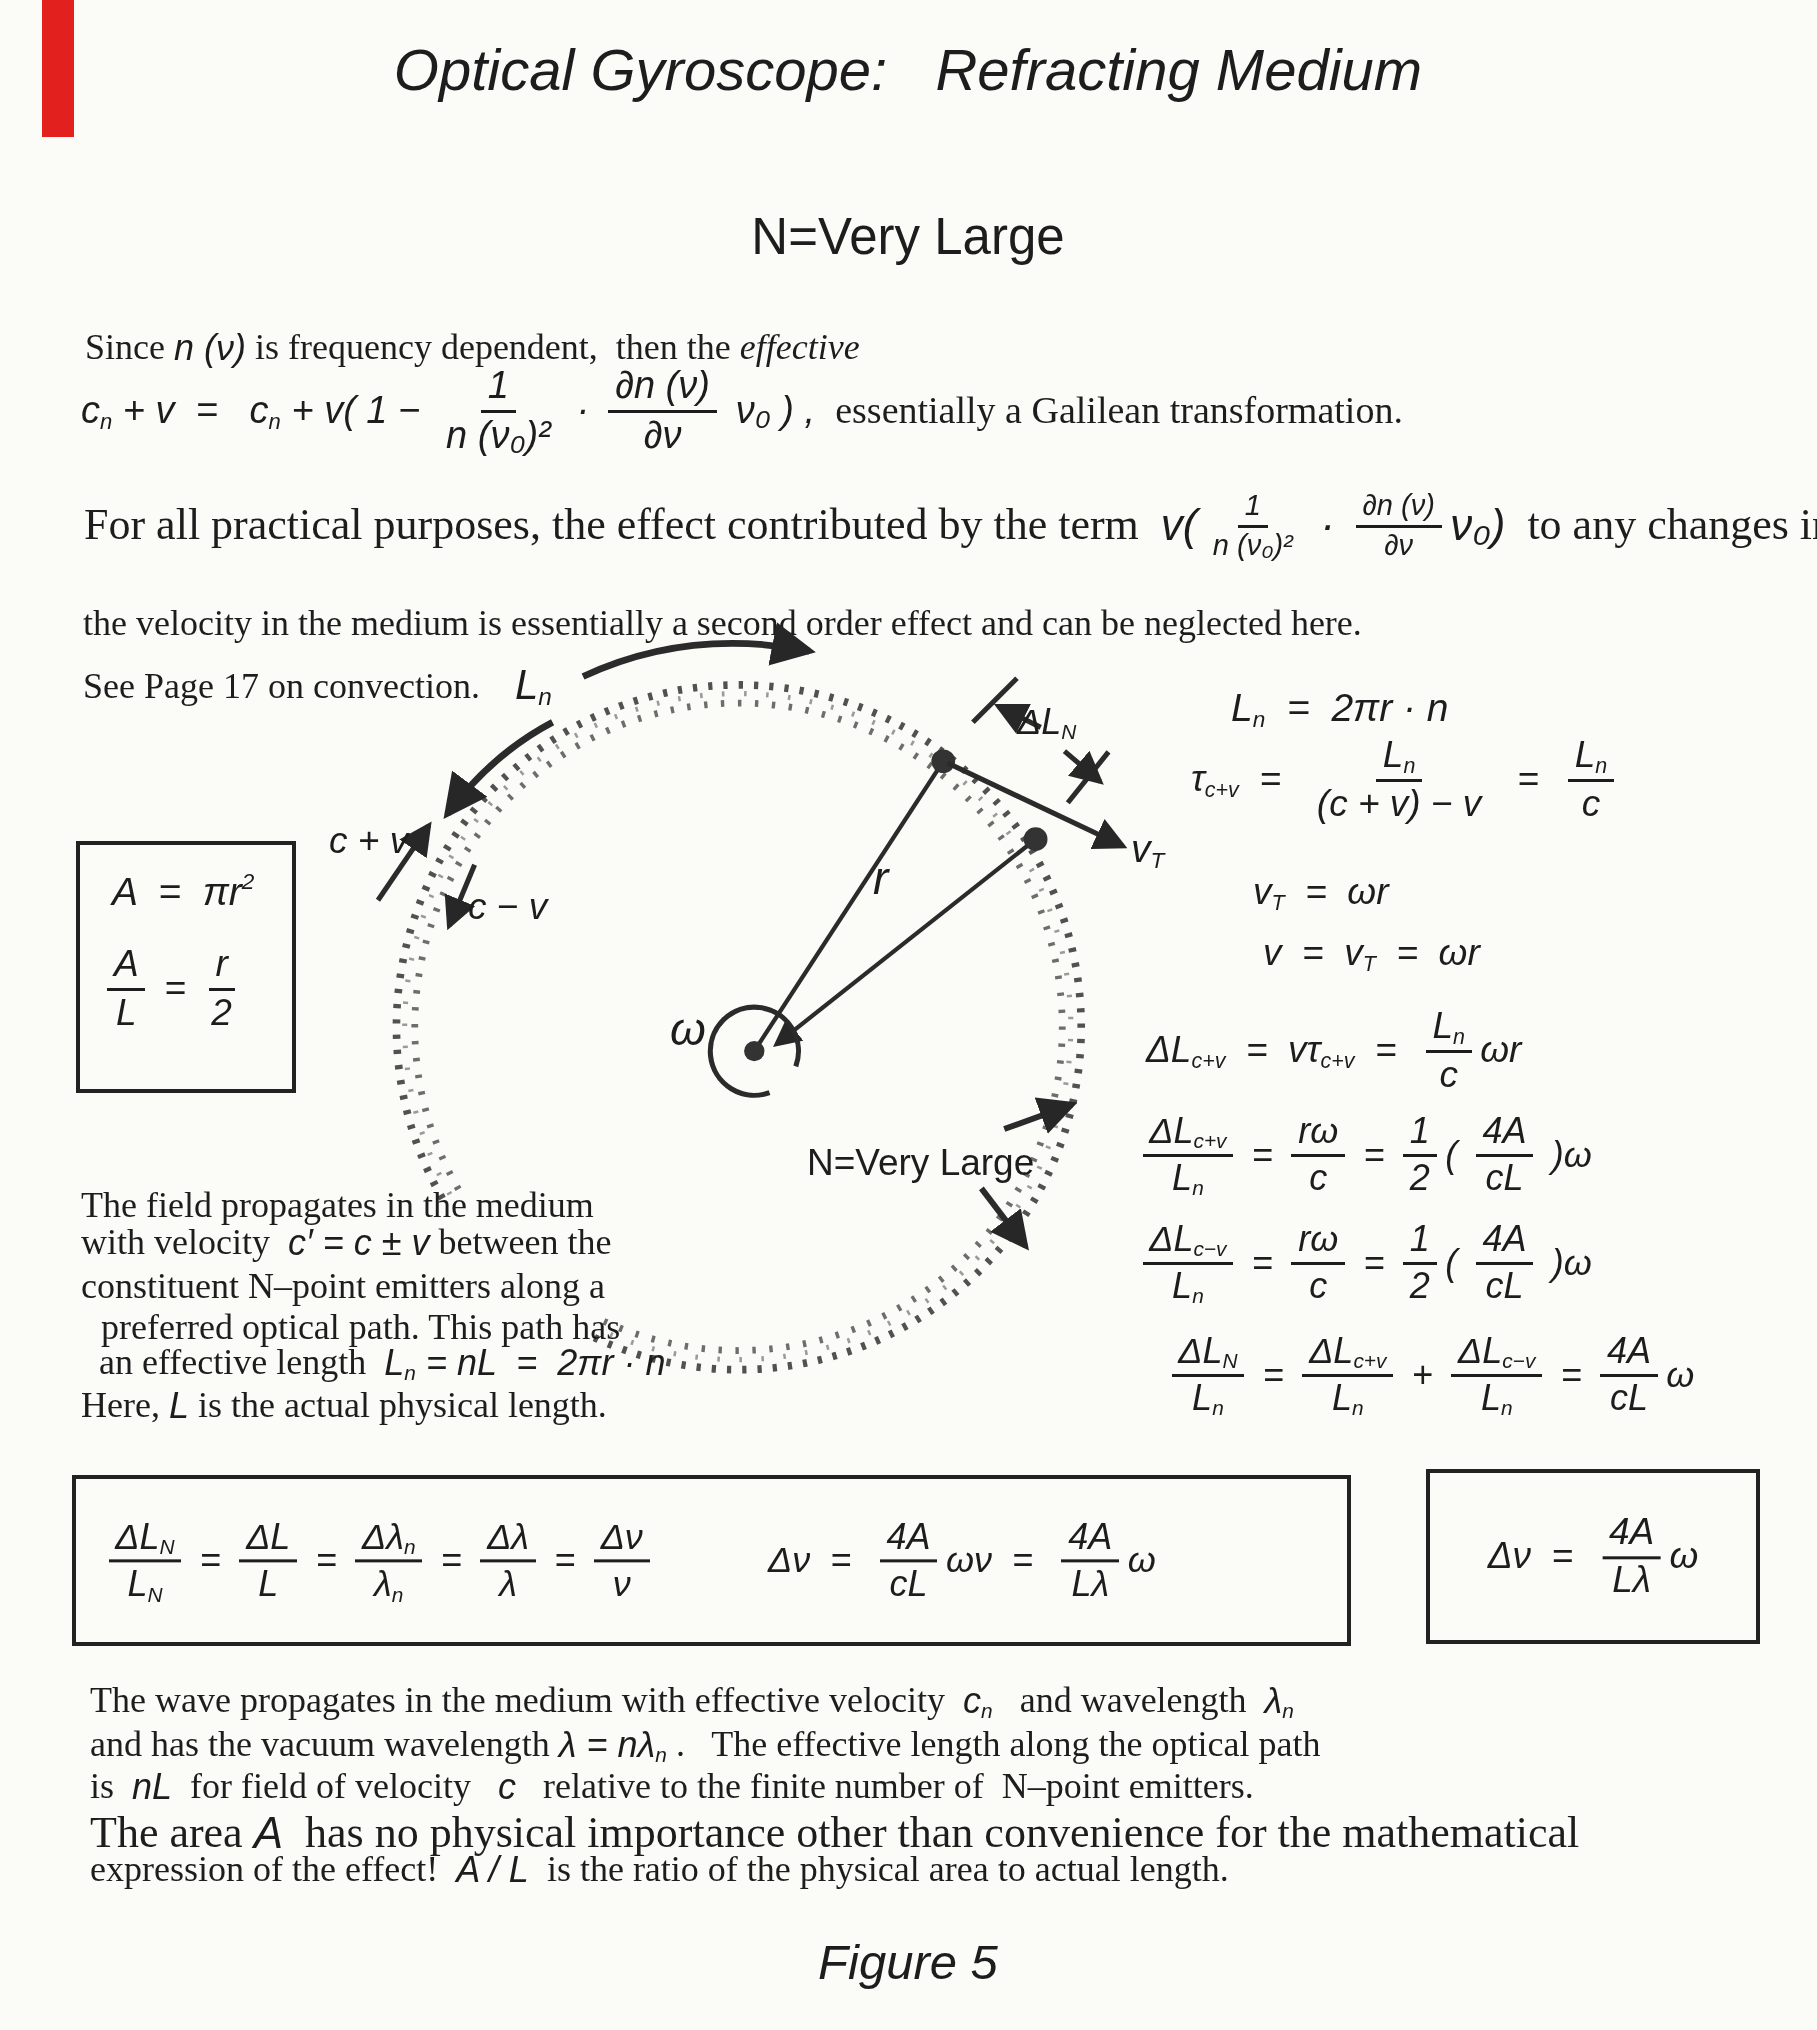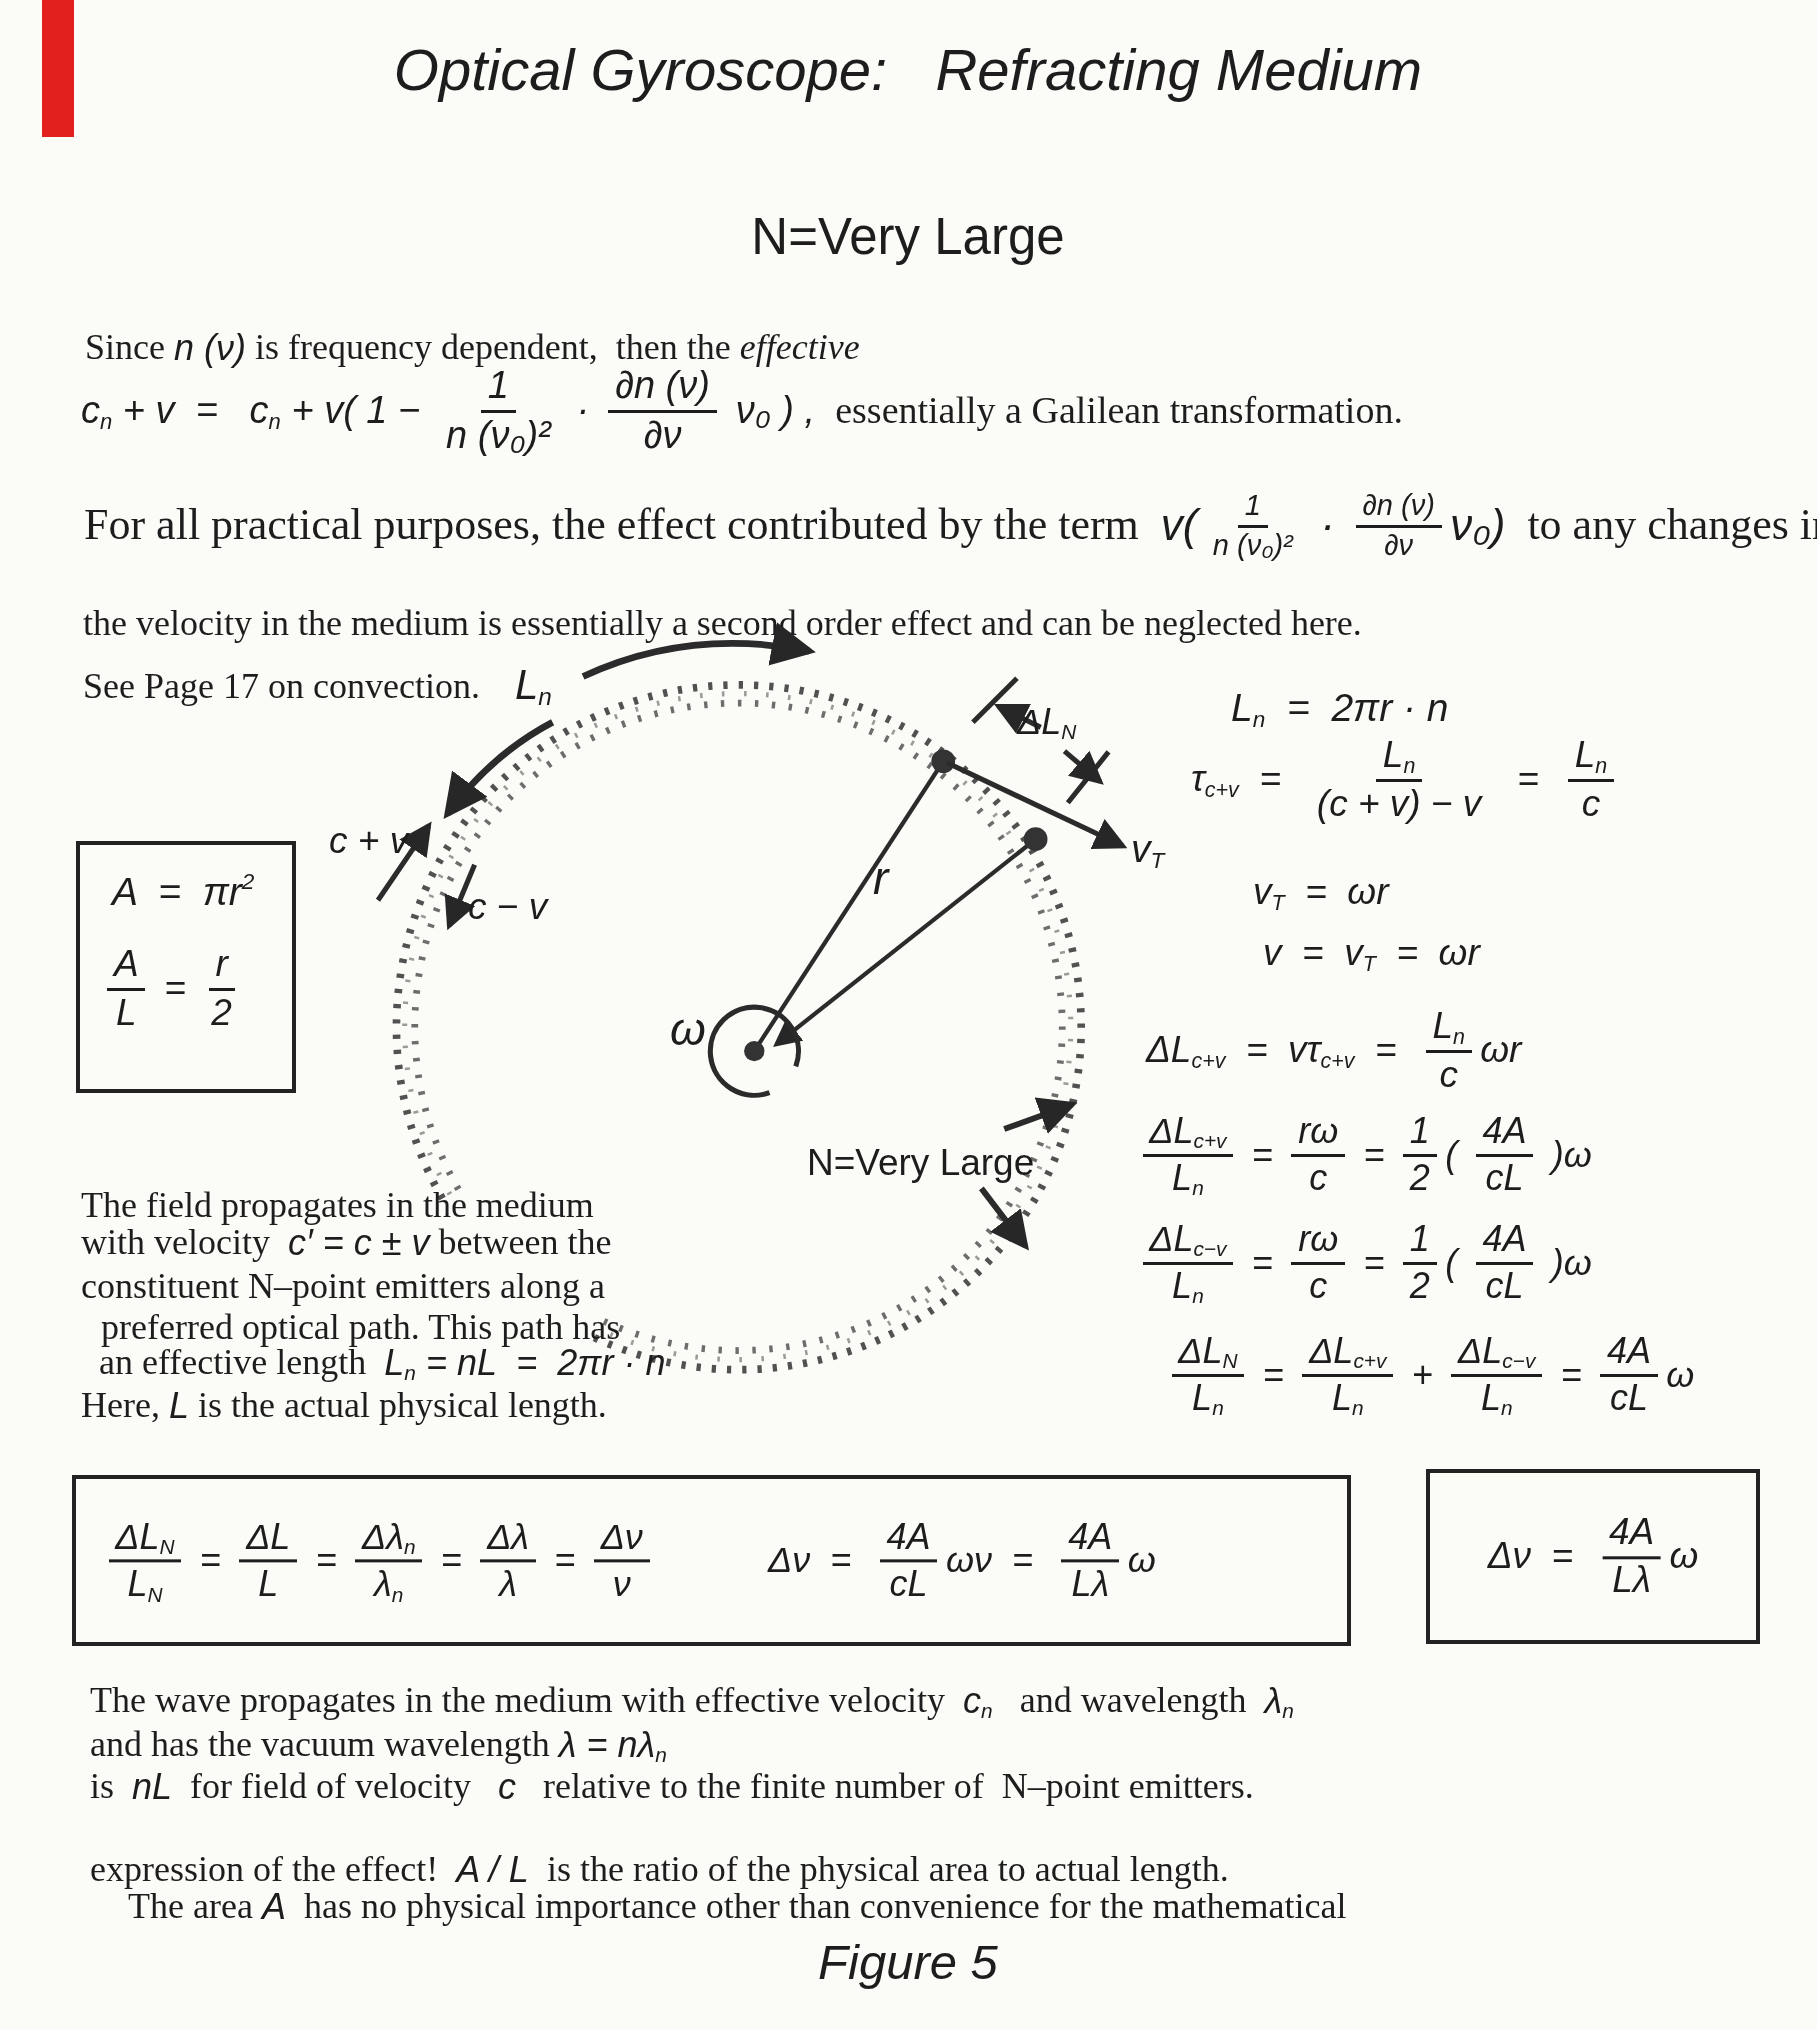--- a/index.html
+++ b/index.html
@@ -476,29 +476,30 @@
       <span class="i">c</span>
       <span class="sub">n</span>
       <span class="r">   and wavelength  </span>
       <span class="i">λ</span>
       <span class="sub">n</span>
     </div>
   <div class="abs formula" style="left:90px;top:1726px;font-size:36px;">
       <span class="r">and has the vacuum wavelength </span>
       <span class="i">λ = nλ</span>
       <span class="sub">n</span>
+      <span class="r"> .   The effective length along the optical path</span>
     </div>
   <div class="abs formula" style="left:90px;top:1768px;font-size:36px;">
       <span class="r">is  </span>
       <span class="i">nL</span>
       <span class="r">  for field of velocity   </span>
       <span class="i">c</span>
       <span class="r">   relative to the finite number of  N–point emitters.</span>
     </div>
-  <div class="abs formula" style="left:90px;top:1888px;font-size:36px;margin-left:38px;">
+  <div class="abs formula" style="left:90px;top:1810px;font-size:44px;">
       <span class="r">The area </span>
       <span class="i">A</span>
       <span class="r">  has no physical importance other than convenience for the mathematical</span>
     </div>
   <div class="abs formula" style="left:90px;top:1851px;font-size:36px;">
       <span class="r">expression of the effect!  </span>
       <span class="i">A / L</span>
       <span class="r">  is the ratio of the physical area to actual length.</span>
     </div>
 

